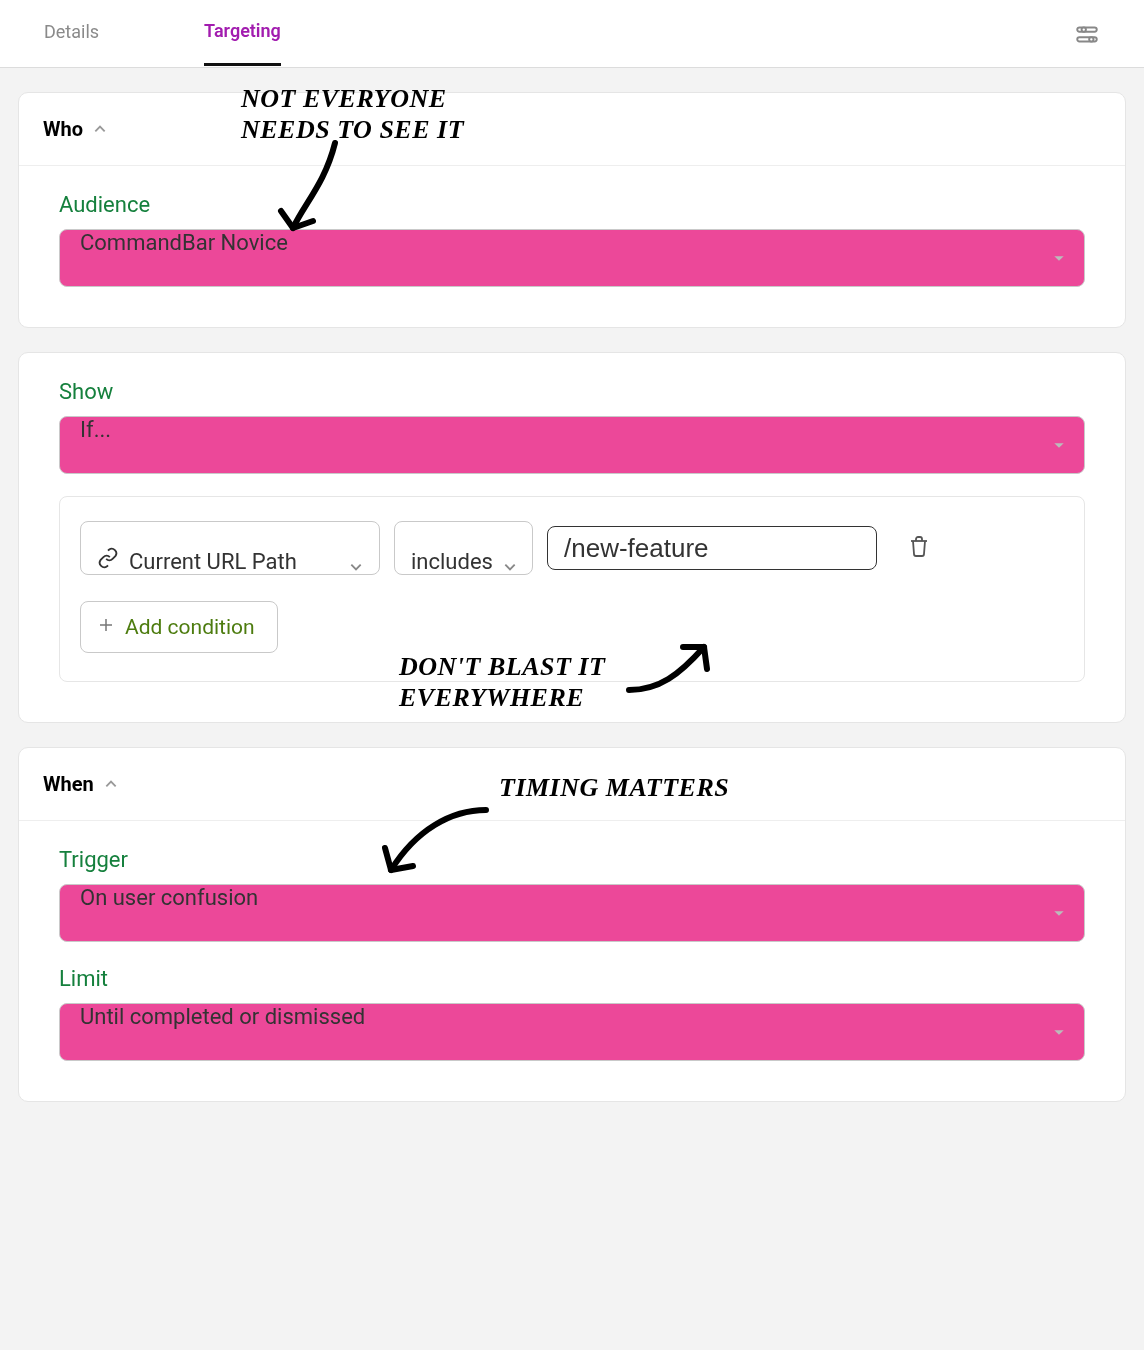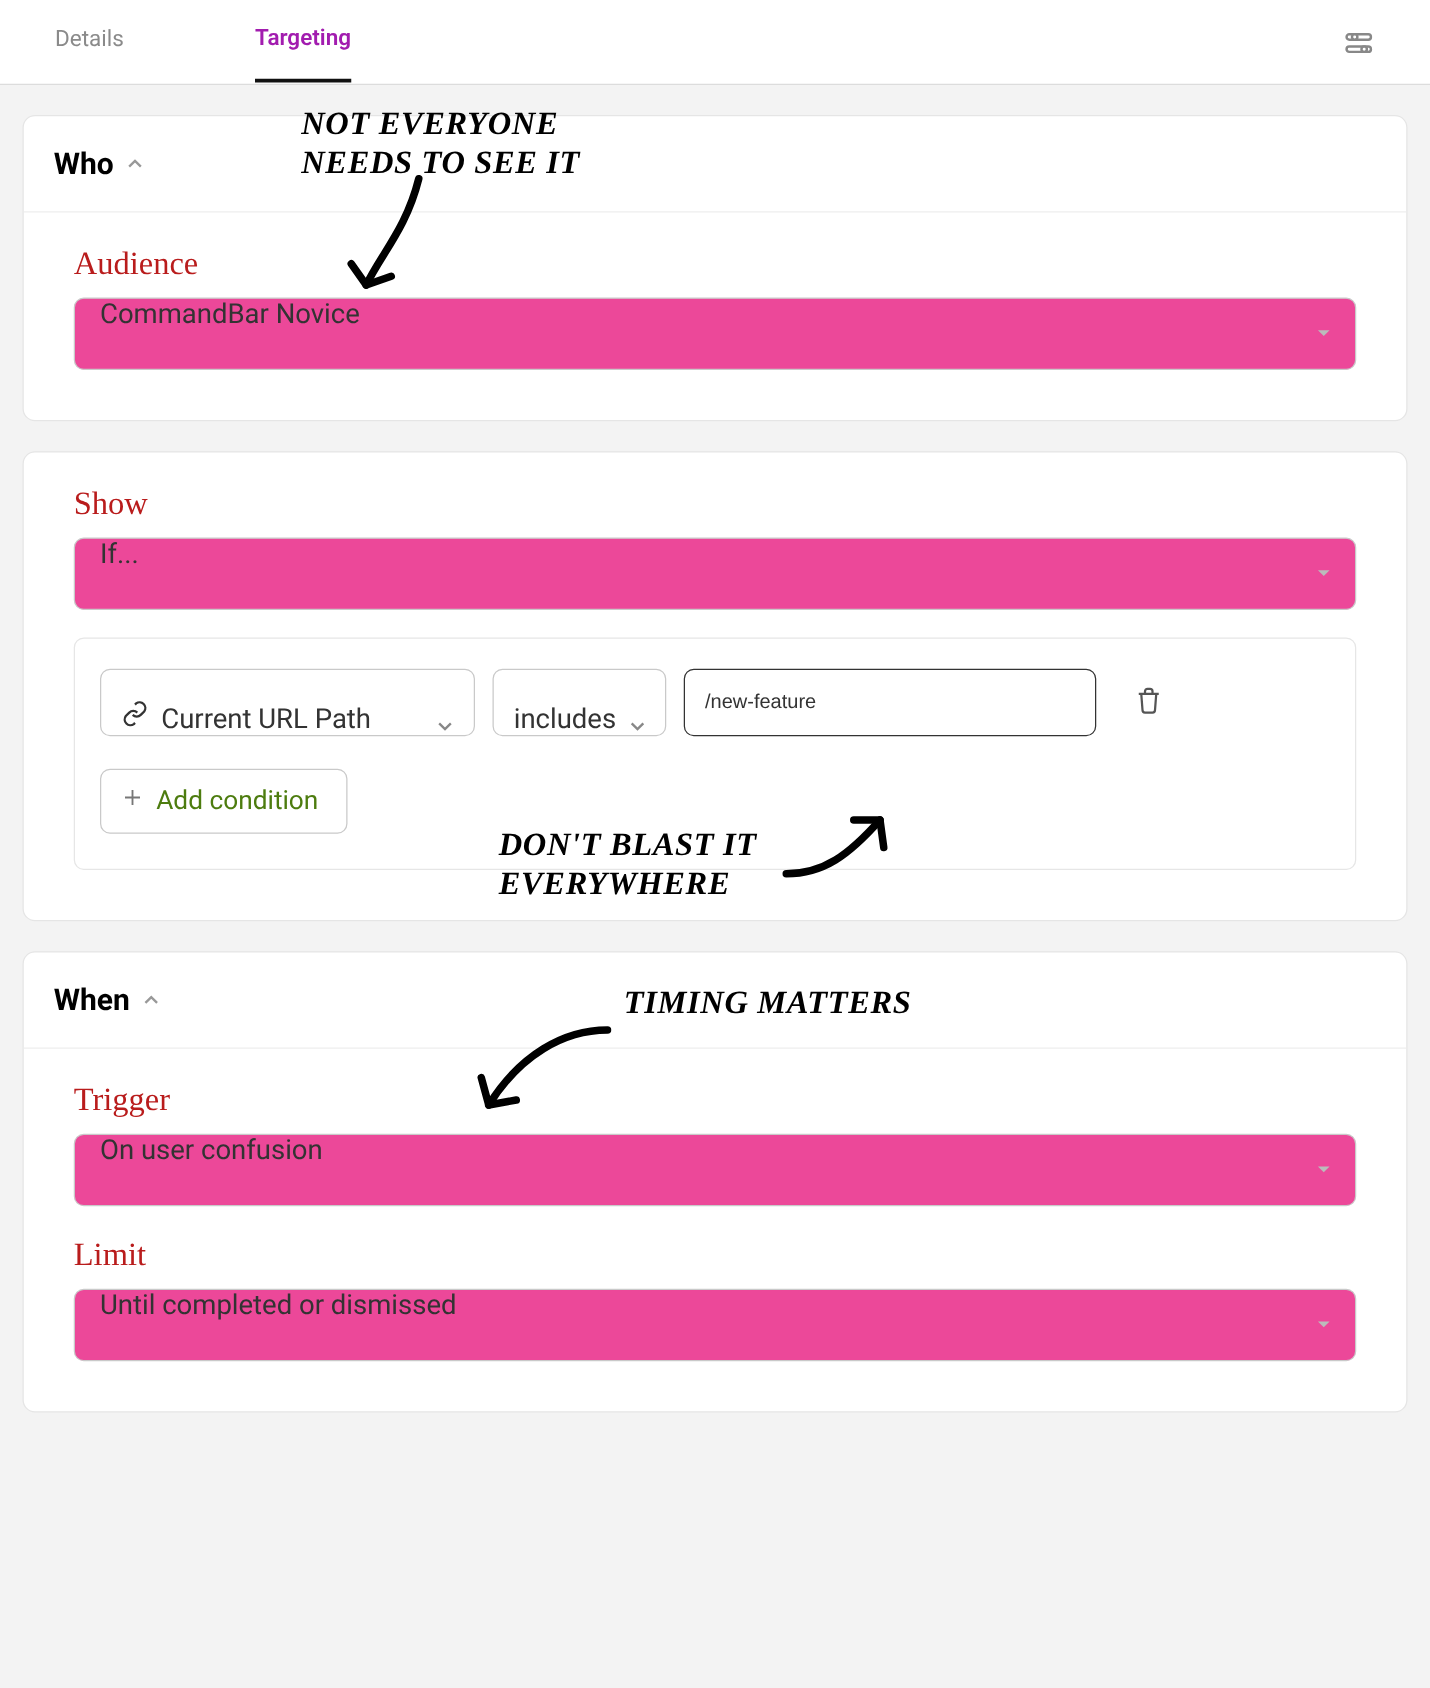--- a/index.html
+++ b/index.html
@@ -43,38 +43,37 @@
     background: #fff;
     border: 1px solid #e5e5e5;
     border-radius: 10px;
     margin: 24px 18px 0 18px;
     overflow: visible;
     position: relative;
   }
   .panel-header {
     display: flex;
     align-items: center;
-    font-size: 24px;
+    font-size: 20px;
     font-weight: 700;
     padding: 24px 24px;
     border-bottom: 1px solid #eee;
     cursor: pointer;
   }
   .panel-header .caret {
     margin-left: 10px;
     display: inline-flex;
   }
   .panel-body {
     padding: 26px 40px 40px 40px;
   }
   .field-label {
-    font-size: 26px;
-    color: #b91c1c;
+    font-size: 22px;
+    color: #15803d;
     margin-bottom: 12px;
-    font-family: Liberation Serif, serif;
   }
   .select {
     width: 100%;
     border: 1px solid #c9c9c9;
     border-radius: 8px;
     height: 58px;
     display: flex;
     align-items: flex-start;
     padding: 0 20px;
     font-size: 22px;
@@ -116,24 +115,24 @@
     gap: 10px;
   }
   .cond-select .small-caret {
     display: inline-flex;
     color: #888;
     margin-left: 12px;
   }
   .cond-input {
     border: 1.5px solid #333;
     border-radius: 8px;
-    height: 54px;
+    height: 44px;
     width: 330px;
     padding: 0 16px;
-    font-size: 16px;
+    font-size: 26px;
     color: #333;
     outline: none;
     background: #fff;
   }
   .trash {
     margin-left: 16px;
     cursor: pointer;
     color: #555;
   }
   .add-btn {

